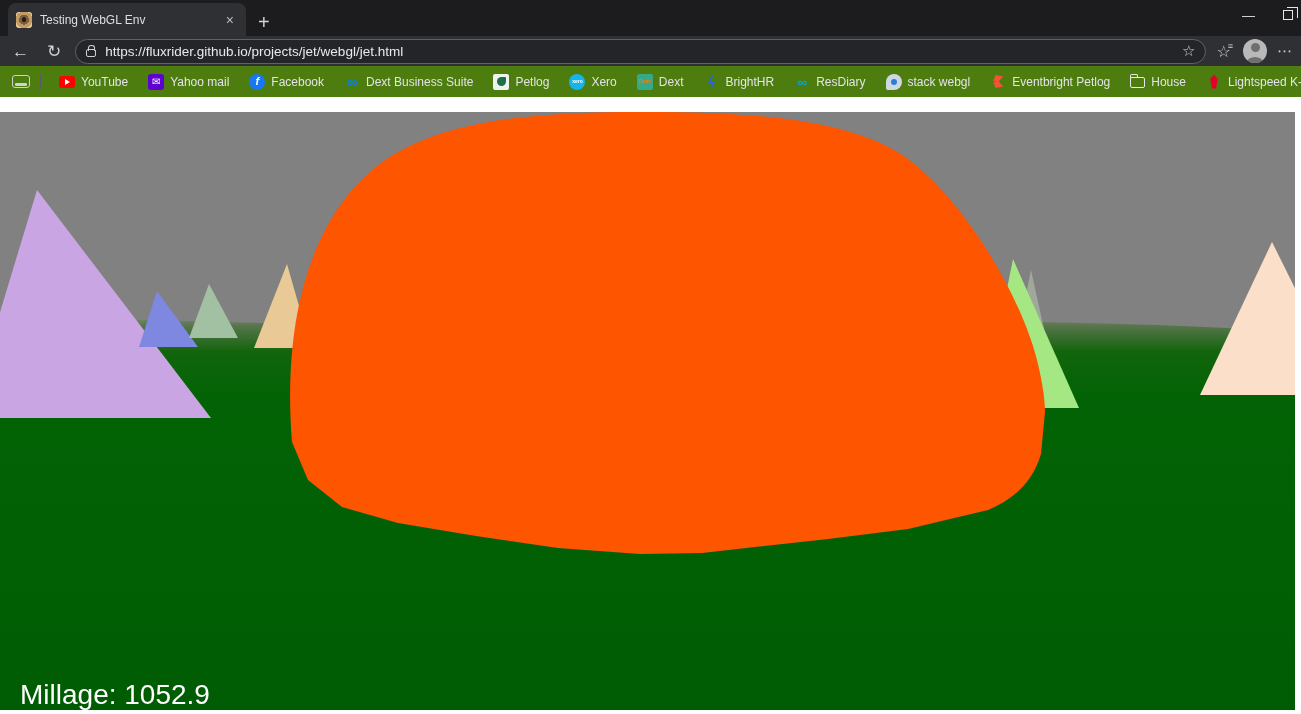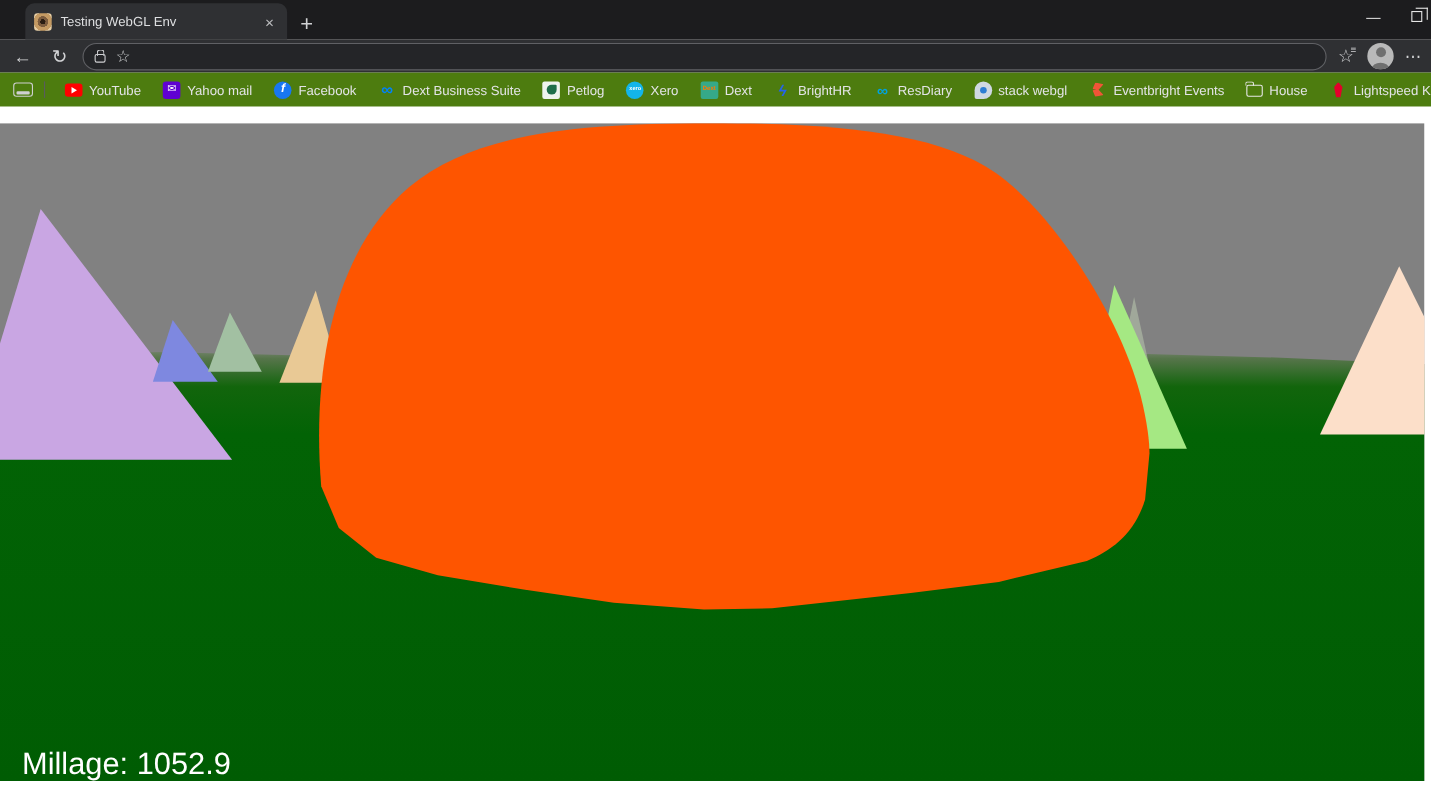--- a/index.html
+++ b/index.html
@@ -2,21 +2,21 @@
 <html><head>
 <meta charset="utf-8">
 <style>
   * { margin:0; padding:0; box-sizing:border-box; }
   html,body { width:1301px; height:714px; overflow:hidden; background:#fff;
               font-family:"Liberation Sans", sans-serif; }
   .browser { width:1301px; height:714px; display:flex; flex-direction:column; }
 
   
   .tabbar { height:36px; background:#1c1c1e; display:flex; align-items:flex-end; position:relative; flex:none; }
-  .tab { margin-left:23px; width:238px; height:33px; background:#2f3033; border-radius:8px 8px 0 0;
+  .tab { margin-left:8px; width:238px; height:33px; background:#2f3033; border-radius:8px 8px 0 0;
          display:flex; align-items:center; padding:0 8px; color:#dedfe1; font-size:12px; }
   .favicon { width:16px; height:16px; border-radius:3px; flex:none; margin-right:8px;
              background:radial-gradient(circle at 50% 48%, #2a1d12 0 20%, #7c5c3e 21% 42%, #c49a63 43% 72%, #e6cda4 73%); }
   .tab-title { flex:1; white-space:nowrap; overflow:hidden; }
   .tab-close { color:#b9babc; font-size:14px; padding:0 4px; cursor:default; }
   .newtab { color:#cfd0d2; font-size:20px; font-weight:300; margin:0 0 4px 12px; line-height:1; }
   .wincontrols { position:absolute; right:0; top:0; height:30px; display:flex; align-items:center; gap:28px; padding-right:8px; }
   .min-glyph { color:#e6e6e6; font-size:13px; }
   .restore-ic { width:10px; height:10px; border:1.5px solid #e6e6e6; position:relative; background:#1c1c1e; }
   .restore-ic::before { content:''; position:absolute; top:-4px; left:2.5px; width:10px; height:10px;
@@ -98,20 +98,21 @@
       <span class="min-glyph">—</span>
       <span class="restore-ic"></span>
     </div>
   </div>
 
   <div class="toolbar">
     <span class="nav-glyph">←</span>
     <span class="nav-glyph">↻</span>
     <div class="urlbar">
       <span class="lock"></span>
+      <span class="url-text">https://fluxrider.github.io/projects/jet/webgl/jet.html</span>
       <span class="star-glyph">☆</span>
     </div>
     <span class="fav-list">
         <span>☆</span>
         <span class="lines">≡</span>
       </span>
     <span class="avatar"></span>
     <span class="more-glyph">⋯</span>
   </div>
 
@@ -158,21 +159,21 @@
     <div class="bitem">
       <span class="bicon" data-icon="resdiary"></span>
       <span>ResDiary</span>
       </div>
     <div class="bitem">
       <span class="bicon" data-icon="stackmail"></span>
       <span>stack webgl</span>
       </div>
     <div class="bitem">
       <span class="bicon" data-icon="eventbrite"></span>
-      <span>Eventbright Events</span>
+      <span>Eventbright Petlog</span>
       </div>
     <div class="bitem">
       <span class="bicon" data-icon="folder"></span>
       <span>House</span>
       </div>
     <div class="bitem">
       <span class="bicon" data-icon="lightspeed"></span>
       <span>Lightspeed K-Series</span>
       </div>
   </div>

